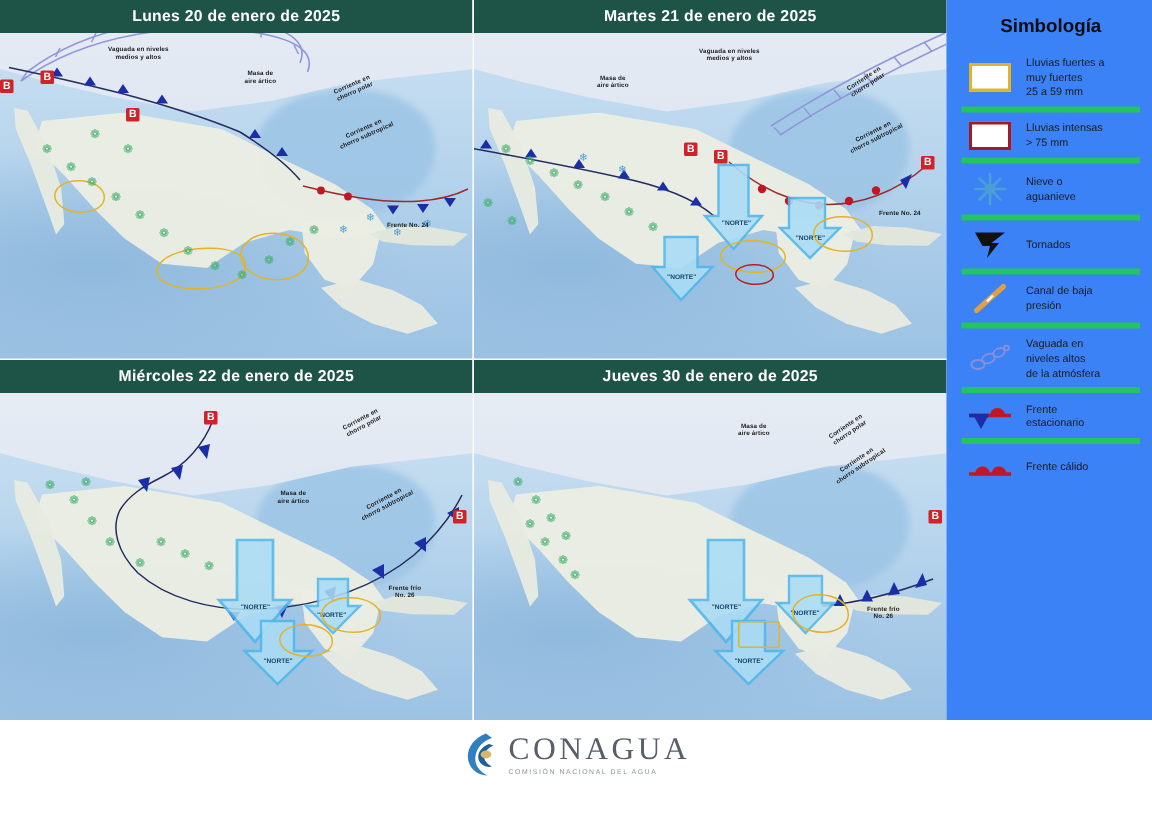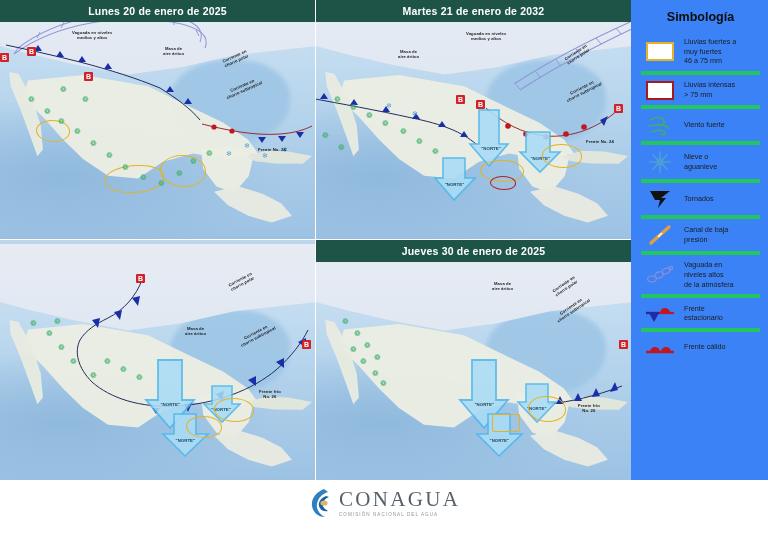--- a/index.html
+++ b/index.html
@@ -334,24 +334,25 @@
         <div class="lbl" style="left:150px;top:32px">Vaguada en niveles
 medios y altos</div>
         <div class="lbl" style="left:82px;top:50px">Masa de
 aire ártico</div>
         <div class="lbl rot" style="left:248px;top:58px;transform:rotate(-33deg)">Corriente en
 chorro polar</div>
         <div class="lbl rot" style="left:248px;top:95px;transform:rotate(-27deg)">Corriente en
 chorro subtropical</div>
         <div class="lbl" style="left:270px;top:140px">Frente No. 24</div>
       </div>
-      <div class="phead">Martes 21 de enero de 2032</div>
+      <div class="phead">Martes 21 de enero de 2025</div>
     </div>
 
     <div class="panel p3">
+      <div class="phead">Miércoles 22 de enero de 2025</div>
       <div class="mapbody" style="top:22px;height:218px">
         <div class="ocean"></div>
         <div class="ocean2"></div>
         <div class="gulf" style="top:48px"></div>
         <div class="landmass us" style="top:-18px"></div>
         <div class="landmass mx" style="top:62px"></div>
         <div class="landmass baja" style="top:58px"></div>
         <div class="landmass yuc" style="top:132px"></div>
         <div class="landmass ca" style="top:168px"></div>
         <div class="landmass cuba" style="top:134px"></div>
@@ -521,41 +522,31 @@
 
   <div class="legend">
     <h1>Simbología</h1>
 
     <div class="lrow">
       <div class="lic">
         <div class="swatch"></div>
       </div>
       <div class="ltx" style="white-space:pre-line">Lluvias fuertes a
 muy fuertes
-46 a 75 mm</div>
+25 a 59 mm</div>
     </div>
 
     <div class="lrow">
       <div class="lic">
         <div class="swatch red"></div>
       </div>
       <div class="ltx" style="white-space:pre-line">Lluvias intensas
 &gt; 75 mm</div>
     </div>
 
-    <div class="lrow">
-      <div class="lic">
-        <svg width="26" height="22" viewBox="0 0 26 22">
-          <path d="M3,6 C9,2 16,3 17,7 C18,10 14,12 12,10" stroke="#3fae6a" stroke-width="1.6" fill="none" stroke-linecap="round"></path>
-          <path d="M2,12 C10,10 20,11 21,14" stroke="#3fae6a" stroke-width="1.6" fill="none" stroke-linecap="round"></path>
-          <path d="M5,18 C11,15 18,16 18,19 C18,21 15,21 14,20" stroke="#3fae6a" stroke-width="1.6" fill="none" stroke-linecap="round"></path>
-        </svg>
-      </div>
-      <div class="ltx" style="white-space:pre-line">Viento fuerte</div>
-    </div>
 
     <div class="lrow">
       <div class="lic">
         <svg width="24" height="24" viewBox="0 0 24 24">
           <g stroke="#4b9fd6" stroke-width="1.7" stroke-linecap="round">
             <line x1="12" y1="2" x2="12" y2="22"></line>
               <line x1="2" y1="12" x2="22" y2="12"></line>
             <line x1="5" y1="5" x2="19" y2="19"></line>
               <line x1="19" y1="5" x2="5" y2="19"></line>
           </g>

